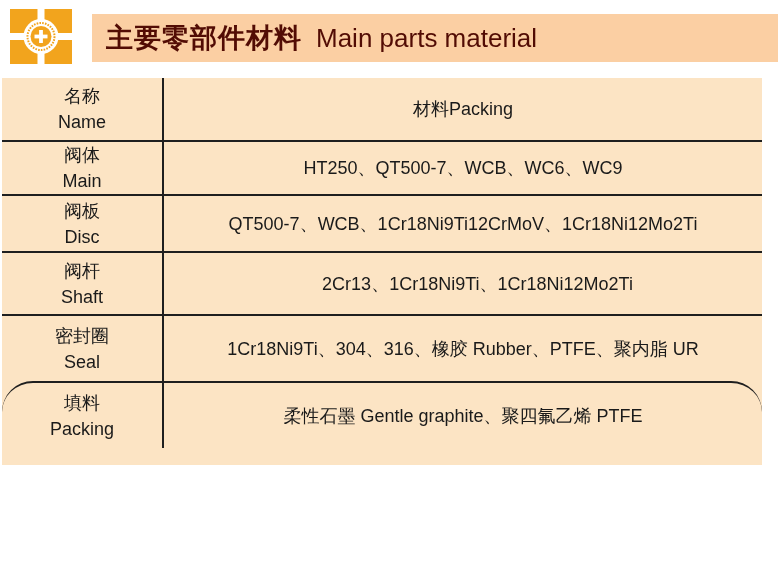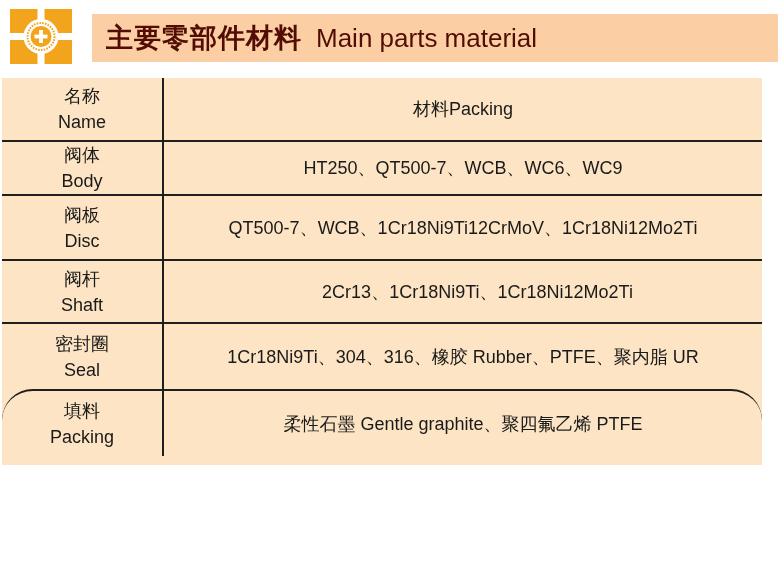--- a/index.html
+++ b/index.html
@@ -30,21 +30,21 @@
     display:flex;flex-direction:column;align-items:center;justify-content:center;
     text-align:center;
   }
   .cell-mat{
     flex:1;display:flex;flex-direction:row;align-items:center;justify-content:center;
     text-align:center;
   }
   .tline{font-size:18px;line-height:26px;white-space:nowrap;}
   .r-header{height:62px;}
   .r-body{height:54px;}
-  .r-disc{height:65px;}
+  .r-disc{height:57px;}
   .r-shaft{height:63px;gap:29px;}
   .r-seal{height:67px;}
   .r-packing{height:67px;border-radius:31px;}
 </style>
 </head>
 <body>
 
 <div class="page">
 
   <div class="logo">
@@ -74,21 +74,21 @@
       </div>
       <div class="cell-mat">
         <div class="tline">材料</div>
         <div class="tline">Packing</div>
       </div>
     </div>
 
     <div class="trow r-body">
       <div class="cell-name">
         <div class="tline">阀体</div>
-        <div class="tline">Body</div>
+        <div class="tline">Main</div>
       </div>
       <div class="cell-mat">
         <div class="tline">HT250、QT500-7、WCB、WC6、WC9</div>
       </div>
     </div>
 
     <div class="trow r-disc">
       <div class="cell-name">
         <div class="tline">阀板</div>
         <div class="tline">Disc</div>

